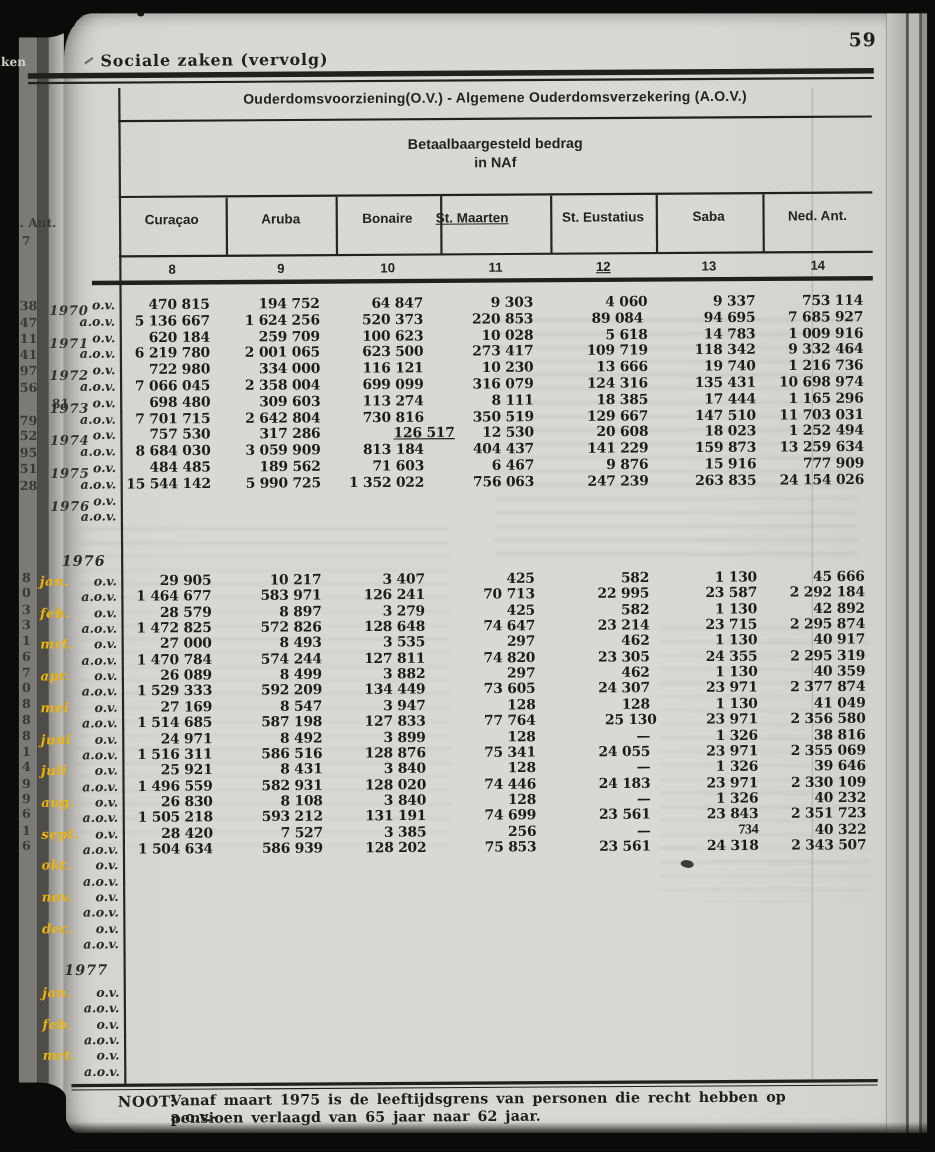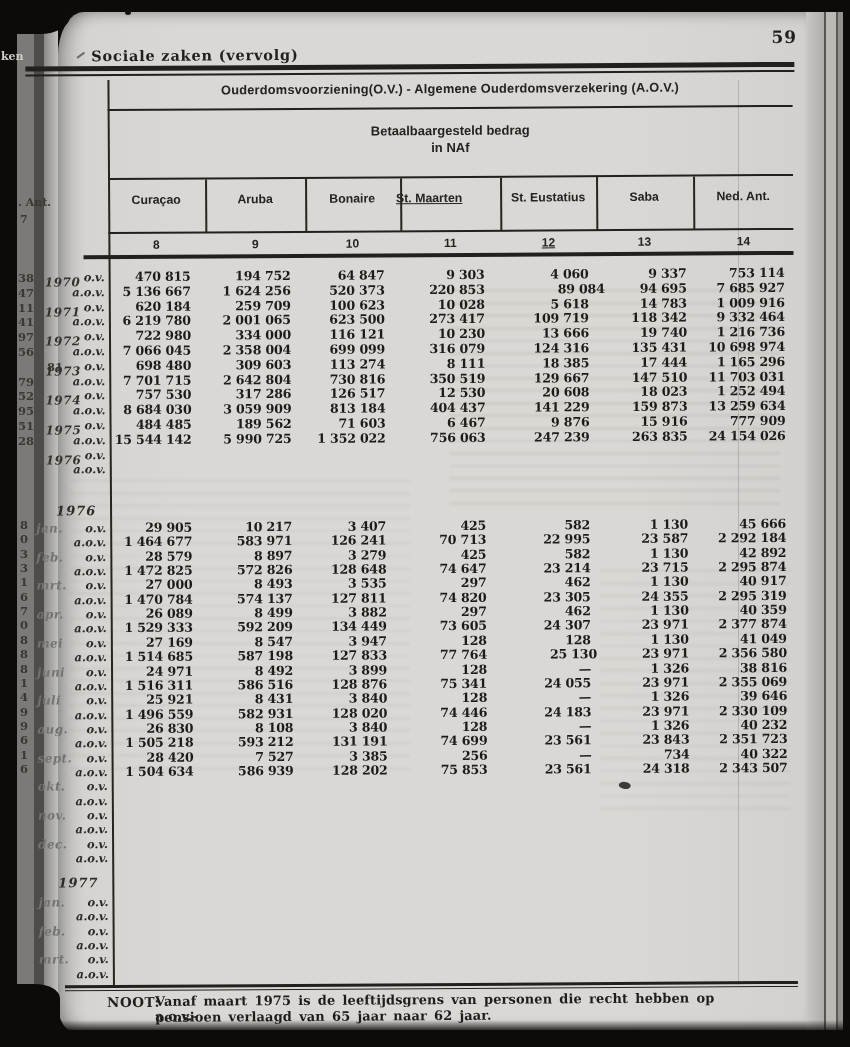--- a/index.html
+++ b/index.html
@@ -44,21 +44,21 @@
             font:bold 12.8px "Liberation Sans",sans-serif;letter-spacing:.2px;color:#242320;}
   .subt{left:110px;width:685px;text-align:center;font:bold 13px "Liberation Sans",sans-serif;color:#242320;}
   .chead{position:absolute;top:191px;width:110px;text-align:center;font:bold 12.3px "Liberation Sans",sans-serif;color:#242320;}
   .cnum{position:absolute;top:236px;width:110px;text-align:center;font:bold 12px "Liberation Sans",sans-serif;color:#242320;}
   .vline{position:absolute;width:1.5px;background:#26251f;}
   
   .trow{position:absolute;left:0;width:850px;height:15px;}
   .cell{position:absolute;top:0;white-space:nowrap;font:bold 12.6px "DejaVu Serif",serif;letter-spacing:-.2px;color:#1c1b18;}
   .sub{position:absolute;right:744px;top:1px;font:italic bold 11.5px "DejaVu Serif",serif;color:#2a2926;}
   .ylab{position:absolute;left:46px;top:6px;font:italic bold 12px "DejaVu Serif",serif;letter-spacing:.6px;color:#33322e;}
-  .mlab{position:absolute;left:36px;top:1px;font:italic bold 12px "DejaVu Serif",serif;letter-spacing:.4px;color:#737373;}
+  .mlab{position:absolute;left:36px;top:1px;font:italic bold 12px "DejaVu Serif",serif;letter-spacing:.4px;color:#eab308;}
   .yhead{position:absolute;left:56px;font:italic bold 13px "DejaVu Serif",serif;letter-spacing:1px;color:#2c2b27;}
   
   #noot-label{left:104px;top:992px;font:bold 13.5px "DejaVu Serif",serif;letter-spacing:.5px;}
   .nootline{left:152px;width:560px;font:bold 13px "DejaVu Serif",serif;word-spacing:2.5px;letter-spacing:.1px;color:#1e1d1a;}
   
   #smudge{left:617px;top:783px;width:12px;height:7px;background:#21201c;border-radius:50%;opacity:.85;transform:rotate(8deg);z-index:3;}
   #dot-tl{left:125px;top:10px;width:6px;height:5px;background:#14130f;border-radius:50%;z-index:7;}
   #fold{left:738px;top:80px;width:1px;height:905px;background:rgba(95,94,88,.28);z-index:2;}
   .bleed{position:absolute;z-index:1;filter:blur(1.3px);opacity:.55;}
   .b1{background:repeating-linear-gradient(180deg,rgba(255,255,255,0) 0 9.5px,rgba(128,126,118,.22) 9.5px 12.5px);}
@@ -166,21 +166,21 @@
           <span class="cell" style="right: 260px;">4 060</span>
           <span class="cell" style="right: 162px;">9 337</span>
           <span class="cell" style="right: 64px;">753 114</span>
         </div>
         <div class="trow" style="top: 281.8px;">
           <span class="sub">a.o.v.</span>
           <span class="cell" style="right: 658px;">5 136 667</span>
           <span class="cell" style="right: 558px;">1 624 256</span>
           <span class="cell" style="right: 464px;">520 373</span>
           <span class="cell" style="right: 364px;">220 853</span>
-          <span class="cell" style="right: 244px; margin-left: 11px;">89 084</span>
+          <span class="cell" style="right: 264px; margin-left: 11px;">89 084</span>
           <span class="cell" style="right: 162px;">94 695</span>
           <span class="cell" style="right: 64px;">7 685 927</span>
         </div>
         <div class="trow" style="top: 296.6px;">
           <span class="ylab">1971</span>
           <span class="sub">o.v.</span>
           <span class="cell" style="right: 658px;">620 184</span>
           <span class="cell" style="right: 558px; text-align: right;">259 709</span>
           <span class="cell" style="right: 464px;">100 623</span>
           <span class="cell" style="right: 364px;">10 028</span>
@@ -238,21 +238,21 @@
           <span class="cell" style="right: 364px;">350 519</span>
           <span class="cell" style="right: 260px;">129 667</span>
           <span class="cell" style="right: 162px;">147 510</span>
           <span class="cell" style="right: 64px;">11 703 031</span>
         </div>
         <div class="trow" style="top: 385.4px;">
           <span class="ylab">1974</span>
           <span class="sub">o.v.</span>
           <span class="cell" style="right: 658px;">757 530</span>
           <span class="cell" style="right: 558px;">317 286</span>
-          <span class="cell" style="right: 464px;">126 517</span>
+          <span class="cell" style="right: 436px; text-decoration: underline;">126 517</span>
           <span class="cell" style="right: 364px;">12 530</span>
           <span class="cell" style="right: 260px;">20 608</span>
           <span class="cell" style="right: 162px;">18 023</span>
           <span class="cell" style="right: 64px; margin-left: 24px;">1 252 494</span>
         </div>
         <div class="trow" style="top: 400.2px;">
           <span class="sub">a.o.v.</span>
           <span class="cell" style="right: 658px;">8 684 030</span>
           <span class="cell" style="right: 558px;">3 059 909</span>
           <span class="cell" style="right: 464px;">813 184</span>
@@ -338,21 +338,21 @@
           <span class="cell" style="right: 558px;">8 493</span>
           <span class="cell" style="right: 464px;">3 535</span>
           <span class="cell" style="right: 364px;">297</span>
           <span class="cell" style="right: 260px;">462</span>
           <span class="cell" style="right: 162px;">1 130</span>
           <span class="cell" style="right: 64px;">40 917</span>
         </div>
         <div class="trow" style="top: 589.75px;">
           <span class="sub">a.o.v.</span>
           <span class="cell" style="right: 658px;">1 470 784</span>
-          <span class="cell" style="right: 558px;">574 137</span>
+          <span class="cell" style="right: 558px;">574 244</span>
           <span class="cell" style="right: 464px;">127 811</span>
           <span class="cell" style="right: 364px;">74 820</span>
           <span class="cell" style="right: 260px;">23 305</span>
           <span class="cell" style="right: 162px;">24 355</span>
           <span class="cell" style="right: 64px;">2 295 319</span>
         </div>
         <div class="trow" style="top: 604.1px;">
           <span class="mlab">apr.</span>
           <span class="sub">o.v.</span>
           <span class="cell" style="right: 658px;">26 089</span>
@@ -458,21 +458,21 @@
           <span class="cell" style="right: 64px;">2 351 723</span>
         </div>
         <div class="trow" style="top: 747.6px;">
           <span class="mlab">sept.</span>
           <span class="sub">o.v.</span>
           <span class="cell" style="right: 658px;">28 420</span>
           <span class="cell" style="right: 558px;">7 527</span>
           <span class="cell" style="right: 464px;">3 385</span>
           <span class="cell" style="right: 364px;">256</span>
           <span class="cell" style="right: 260px;">—</span>
-          <span class="cell" style="right: 162px;">734</span>
+          <span class="cell" style="right: 162px; font-family: Liberation Serif, serif;">734</span>
           <span class="cell" style="right: 64px;">40 322</span>
         </div>
         <div class="trow" style="top: 761.95px;">
           <span class="sub">a.o.v.</span>
           <span class="cell" style="right: 658px;">1 504 634</span>
           <span class="cell" style="right: 558px;">586 939</span>
           <span class="cell" style="right: 464px;">128 202</span>
           <span class="cell" style="right: 364px;">75 853</span>
           <span class="cell" style="right: 260px;">23 561</span>
           <span class="cell" style="right: 162px;">24 318</span>

